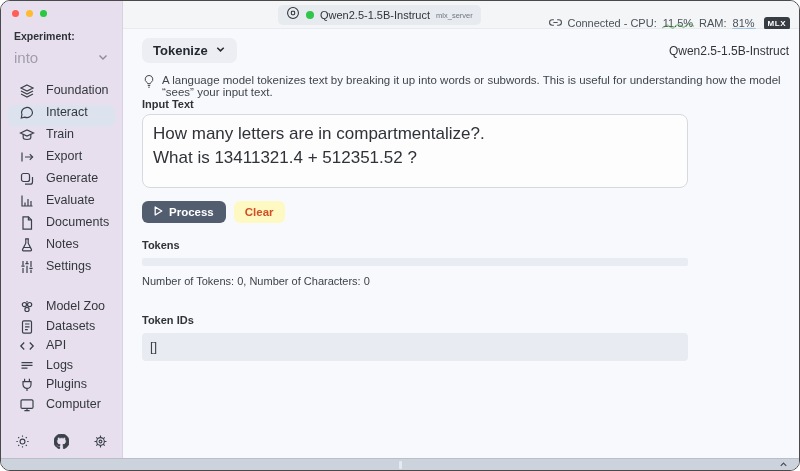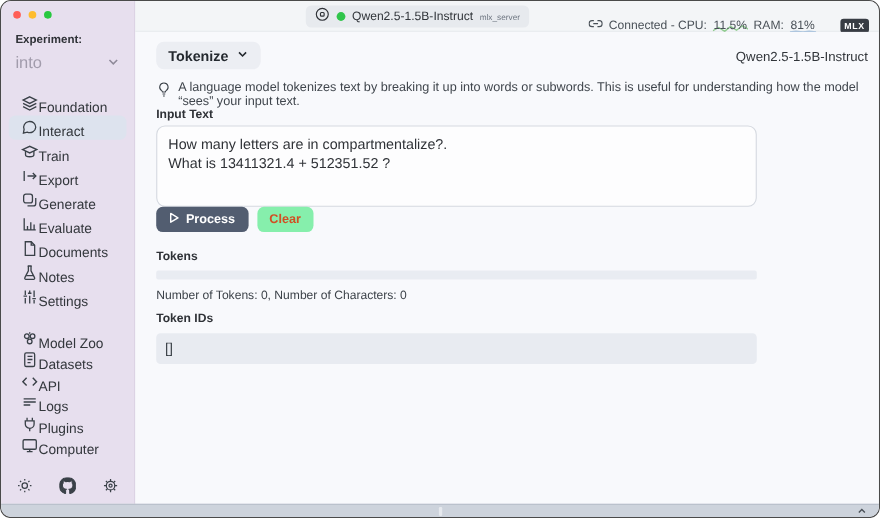--- a/index.html
+++ b/index.html
@@ -22,21 +22,21 @@
   .light.yellow { background:#febc2e; }
   .light.green { background:#28c840; }
   .exp-label { margin:13px 0 0 13px; font-size:10.5px; font-weight:700; color:#2f3237; }
   .exp-select {
     display:flex; align-items:center; justify-content:space-between;
     margin:7px 13px 0 13px; color:#a29cac; font-size:15px; cursor:default;
   }
   .exp-select svg { stroke:#8f8a99; }
   .nav { margin-top:17px; }
   .nav-item {
-    display:flex; align-items:flex-end; height:22px;
+    display:flex; align-items:flex-start; gap:11px; height:22px;
     margin:0 7px; padding:0 0 0 11px; border-radius:6px;
     font-size:12.5px; color:#33373c; cursor:default;
   }
   .nav-item.active { background:#dde3ee; }
   .nav-item svg { flex:0 0 auto; stroke:#3a4148; }
   .nav-sec .nav-item { height:19.5px; font-size:12.5px; }
   .divider { height:1px; background:#d3cbdd; margin:9px 8px; }
   .side-spacer { flex:1; }
   .side-bottom {
     display:flex; align-items:center; justify-content:space-between;
@@ -61,21 +61,21 @@
     position:absolute; right:9px; top:0; height:44px;
     display:flex; align-items:center; gap:5px;
     font-size:11px; color:#4a5158;
   }
   .conn svg { stroke:#4a5158; }
   .stat { position:relative; padding:0 1px; }
   .stat .spark { position:absolute; left:0; bottom:-2px; width:100%; height:11px; }
   .stat .num { position:relative; }
   .mlx-badge {
     background:#383d44; color:#fff; font-size:8px; font-weight:700;
-    padding:2px 4px; border-radius:3px; letter-spacing:.5px; margin-left:17px;
+    padding:2px 4px; border-radius:3px; letter-spacing:.5px; margin-left:3px;
   }
   
   .main {
     position:absolute; left:122px; right:0; top:28px; bottom:12px;
     background:#f8f9fc; padding:9px 10px 0 19px; overflow:hidden;
   }
   .mode-row { display:flex; align-items:center; justify-content:space-between; }
   .mode-btn {
     display:inline-flex; align-items:center; gap:7px;
     background:#eceef3; border:none; border-radius:7px;
@@ -84,35 +84,35 @@
   }
   .mode-btn svg { stroke:#24292f; }
   .model-title { font-size:12px; color:#31353a; }
   .tip-row { display:flex; align-items:flex-start; gap:6px; margin-top:11px; }
   .tip-row svg { stroke:#3a4148; flex:0 0 auto; margin-top:0; }
   .tip-text { font-size:11.5px; color:#40464d; }
   .field-label { font-size:11px; font-weight:700; color:#2f3237; }
   .input-area {
     display:block; margin-top:4px; width:546px; height:74px;
     background:#fdfdfe; border:1px solid #d5d9e0; border-radius:8px;
-    padding:7px 10px; font-size:13px; line-height:1.42; color:#2f3237;
+    padding:7px 10px; font-size:17px; line-height:1.42; color:#2f3237;
     font-family:inherit; resize:none; outline:none;
   }
-  .btn-row { display:flex; gap:8px; }
+  .btn-row { display:flex; gap:8px; margin-top:13px; }
   .btn {
     display:inline-flex; align-items:center; gap:6px; border:none;
     border-radius:6px; font-family:inherit; font-size:11.5px; cursor:default;
   }
   .btn-process { background:#525d70; color:#fff; font-weight:600; padding:5px 12px; }
   .btn-process svg { stroke:#fff; }
-  .btn-clear { background:#86efac; color:#d14f24; font-weight:700; padding:5px 11px; }
+  .btn-clear { background:#fef9c3; color:#d14f24; font-weight:700; padding:5px 11px; }
   .sec-label { margin-top:16px; font-size:11px; font-weight:700; color:#2f3237; }
   .tokens-bar { margin-top:7px; width:546px; height:8px; background:#e9ecf2; border-radius:2px; }
   .tokens-summary { margin-top:9px; font-size:11px; color:#3d434a; }
-  .tokenids-label { margin-top:9px; }
+  .tokenids-label { margin-top:27px; }
   .tokenids-box {
     margin-top:7px; width:546px; height:28px; background:#e8ebf1;
     border-radius:4px; font-size:13px; color:#3d434a;
     line-height:28px; padding-left:8px;
   }
   
   .bottombar {
     position:absolute; left:0; right:0; bottom:0; height:12px;
     background:#cdd3dc; border-top:1px solid #b9bfca;
   }

